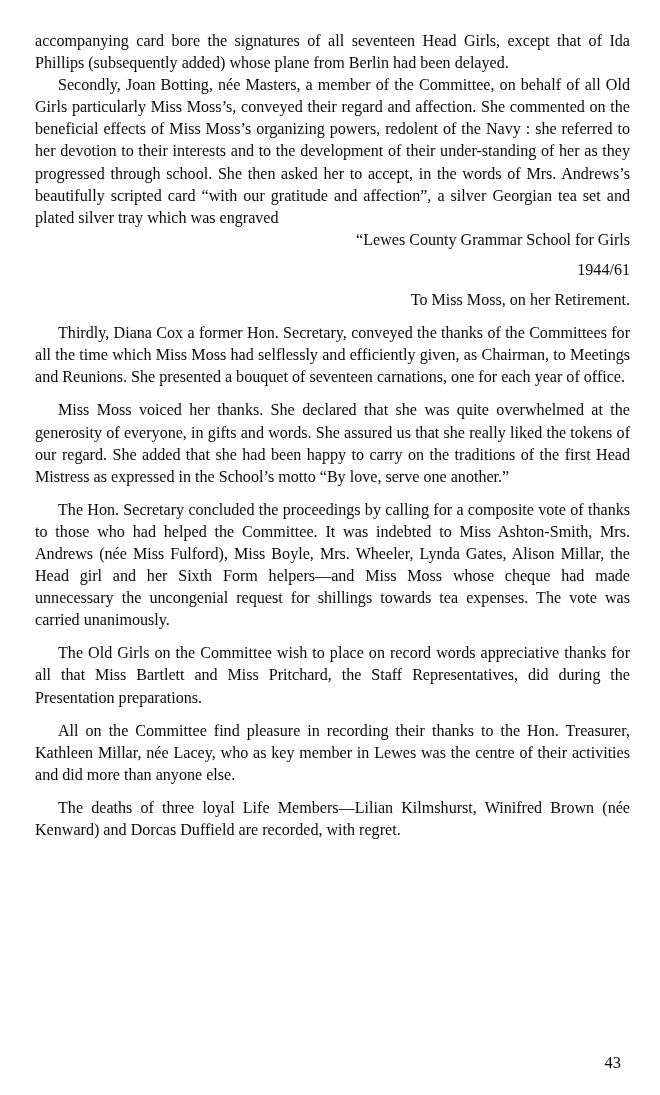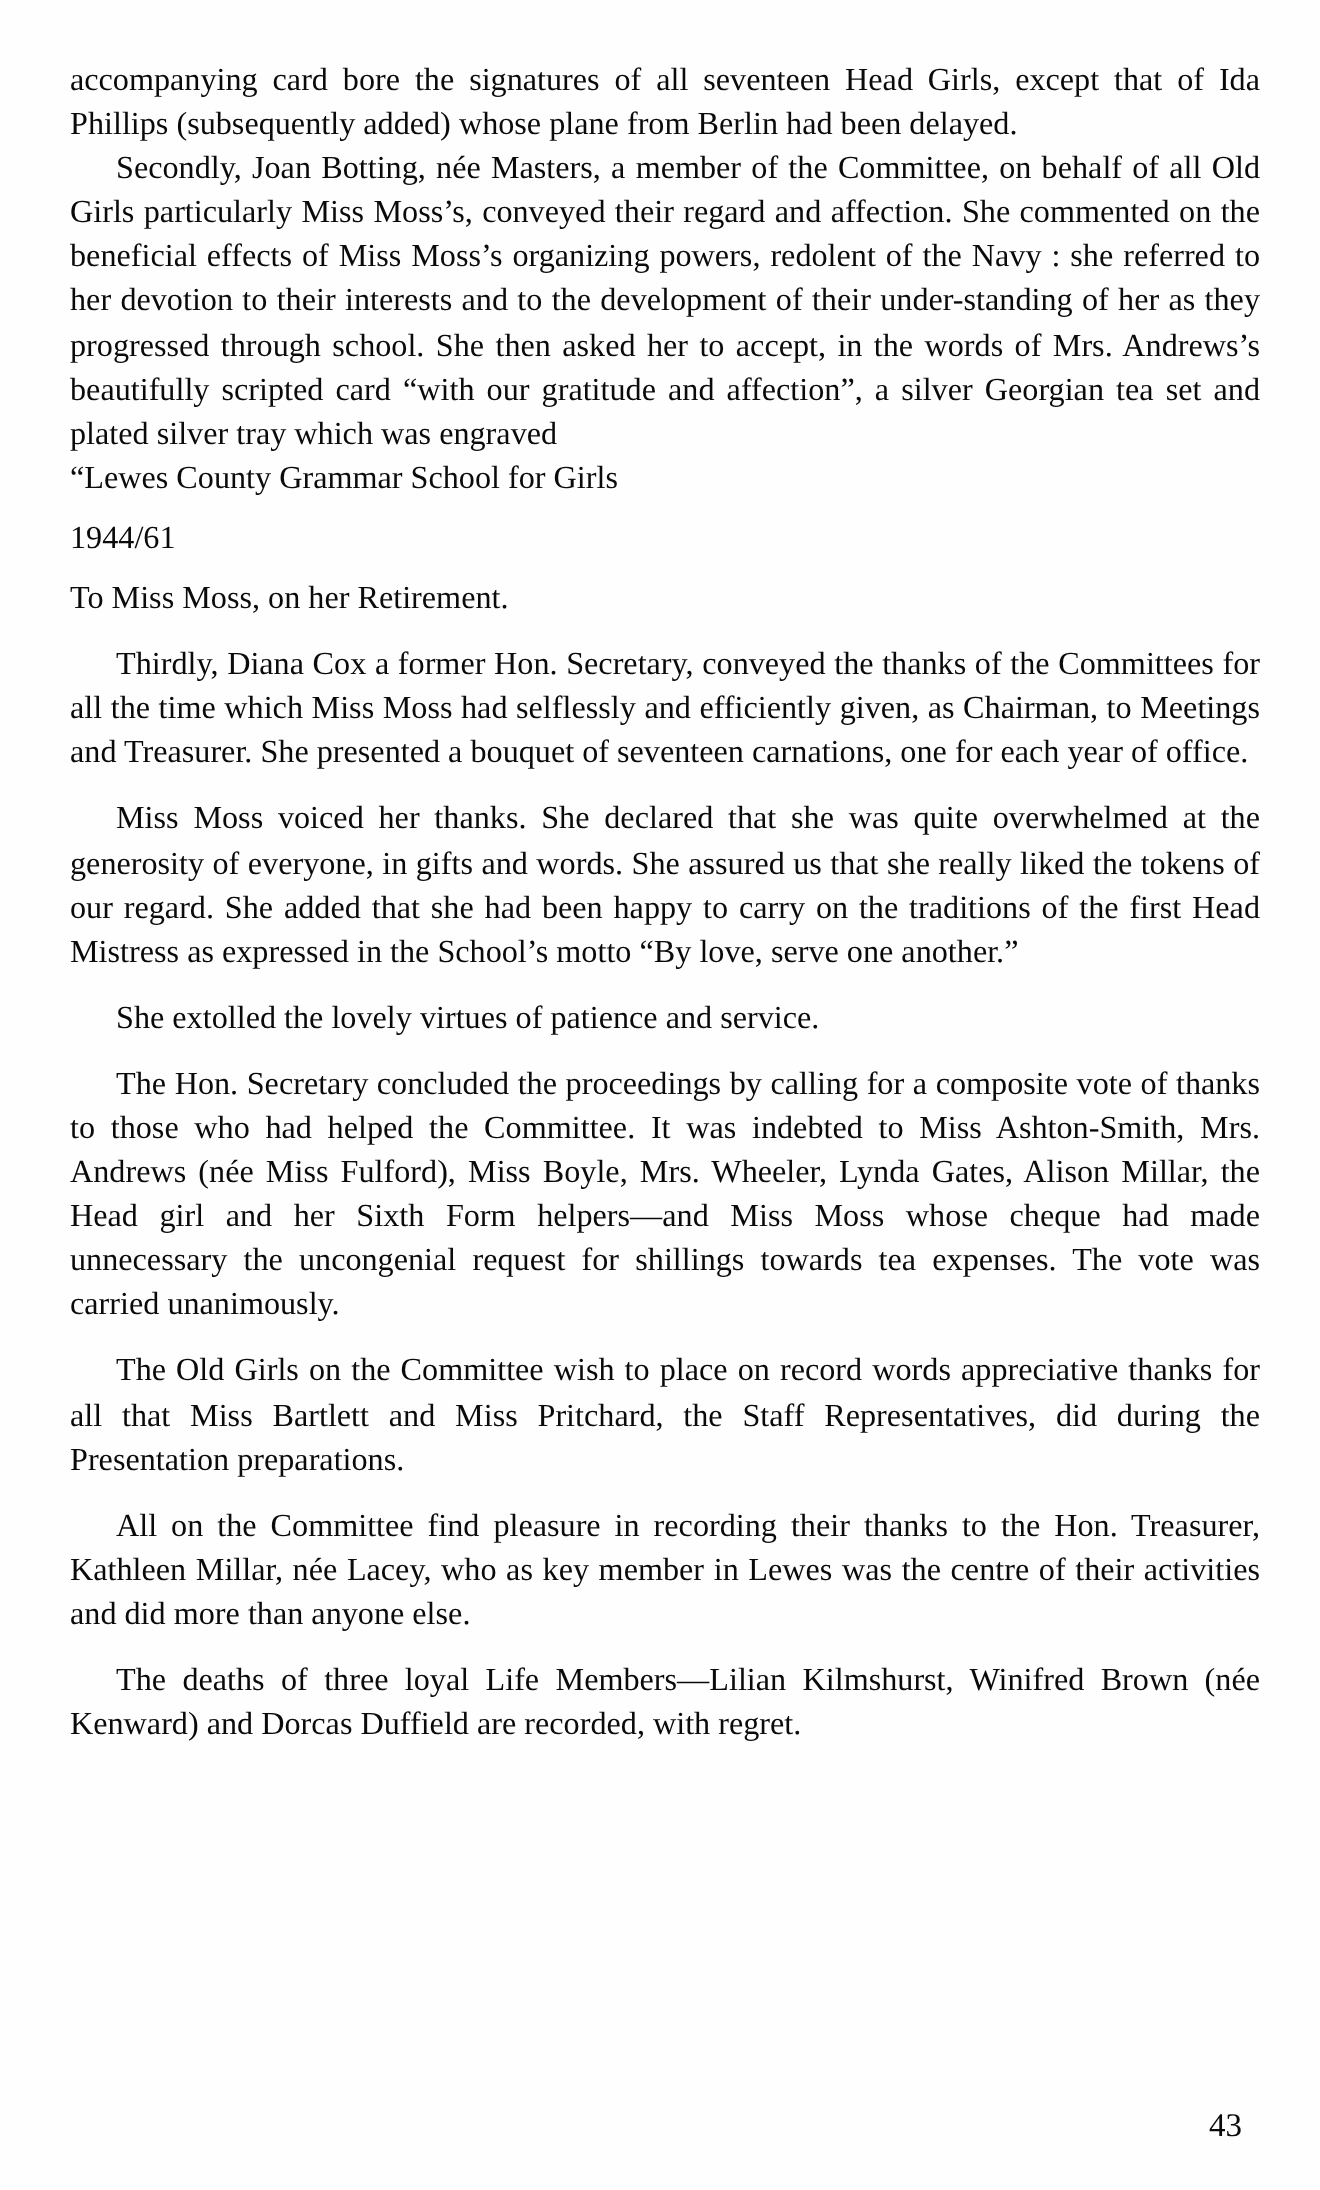--- a/index.html
+++ b/index.html
@@ -35,21 +35,21 @@
   p.para.no-indent {
     text-indent: 0;
   }
   p.gap {
     margin-top: 11px;
   }
   p.inscription {
     margin: 0;
     font-size: 16.1px;
     line-height: 22.1px;
-    text-align: left;
+    text-align: right;
     text-indent: 0;
   }
   p.inscription.sp {
     margin-top: 8px;
   }
   .page-number {
     position: absolute;
     right: 39px;
     bottom: 22px;
     font-size: 16.5px;
@@ -61,22 +61,21 @@
 </head>
 <body>
 
 <div class="page">
   <div class="text-column" id="text-column">
       <p class="para no-indent" id="para-accompanying">accompanying card bore the signatures of all seventeen Head Girls, except that of Ida Phillips (subsequently added) whose plane from Berlin had been delayed.</p>
       <p class="para" id="para-secondly">Secondly, Joan Botting, née Masters, a member of the Committee, on behalf of all Old Girls particularly Miss Moss’s, conveyed their regard and affection.    She commented on the beneficial effects of Miss Moss’s organizing powers, redolent of the Navy : she referred to her devotion to their interests and to the development of their under-standing of her as they progressed through school.    She then asked her to accept, in the words of Mrs. Andrews’s beautifully scripted card “with our gratitude and affection”, a silver Georgian tea set and plated silver tray which was engraved</p>
       <p class="inscription" id="inscription-line-1">“Lewes County Grammar School for Girls</p>
       <p class="inscription sp" id="inscription-line-2">1944/61</p>
       <p class="inscription sp" id="inscription-line-3">To Miss Moss, on her Retirement.</p>
-      <p class="para gap" id="para-thirdly">Thirdly, Diana Cox a former Hon. Secretary, conveyed the thanks of the Committees for all the time which Miss Moss had selflessly and efficiently given, as Chairman, to Meetings and Treasurer.    She presented a bouquet of seventeen carnations, one for each year of office.</p>
+      <p class="para gap" id="para-thirdly">Thirdly, Diana Cox a former Hon. Secretary, conveyed the thanks of the Committees for all the time which Miss Moss had selflessly and efficiently given, as Chairman, to Meetings and Reunions.    She presented a bouquet of seventeen carnations, one for each year of office.</p>
       <p class="para gap" id="para-miss-moss-thanks">Miss Moss voiced her thanks.    She declared that she was quite overwhelmed at the generosity of everyone, in gifts and words.    She assured us that she really liked the tokens of our regard.    She added that she had been happy to carry on the traditions of the first Head Mistress as expressed in the School’s motto “By love, serve one another.”</p>
-      <p class="para gap" id="para-extolled">She extolled the lovely virtues of patience and service.</p>
       <p class="para gap" id="para-hon-secretary">The Hon. Secretary concluded the proceedings by calling for a composite vote of thanks to those who had helped the Committee. It was indebted to Miss Ashton-Smith, Mrs. Andrews (née Miss Fulford), Miss Boyle, Mrs. Wheeler, Lynda Gates, Alison Millar, the Head girl and her Sixth Form helpers—and Miss Moss whose cheque had made unnecessary the uncongenial request for shillings towards tea expenses.    The vote was carried unanimously.</p>
       <p class="para gap" id="para-old-girls-committee">The Old Girls on the Committee wish to place on record words appreciative thanks for all that Miss Bartlett and Miss Pritchard, the Staff Representatives, did during the Presentation preparations.</p>
       <p class="para gap" id="para-hon-treasurer">All on the Committee find pleasure in recording their thanks to the Hon. Treasurer, Kathleen Millar, née Lacey, who as key member in Lewes was the centre of their activities and did more than anyone else.</p>
       <p class="para gap" id="para-deaths">The deaths of three loyal Life Members—Lilian Kilmshurst, Winifred Brown (née Kenward) and Dorcas Duffield are recorded, with regret.</p>
     </div>
   <div class="page-number">43</div>
 </div>
 
 </body></html>

